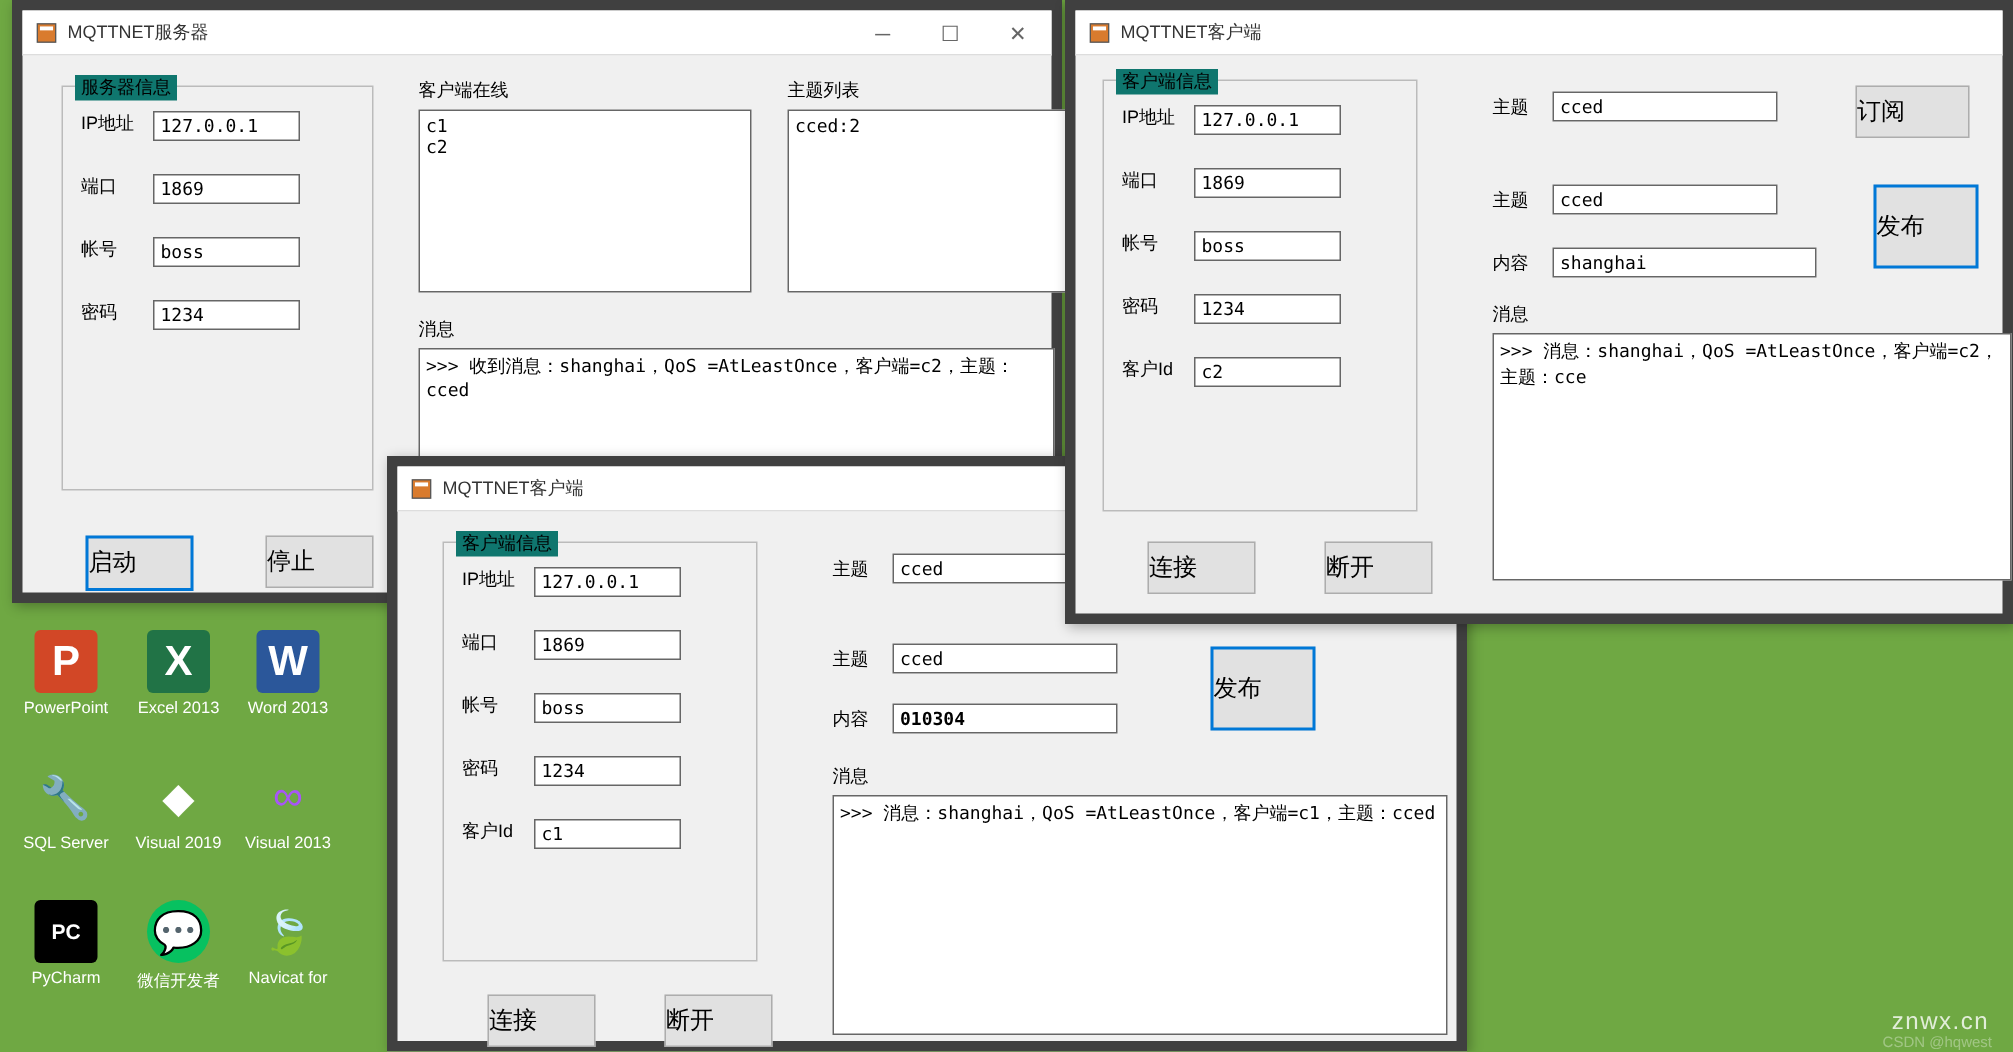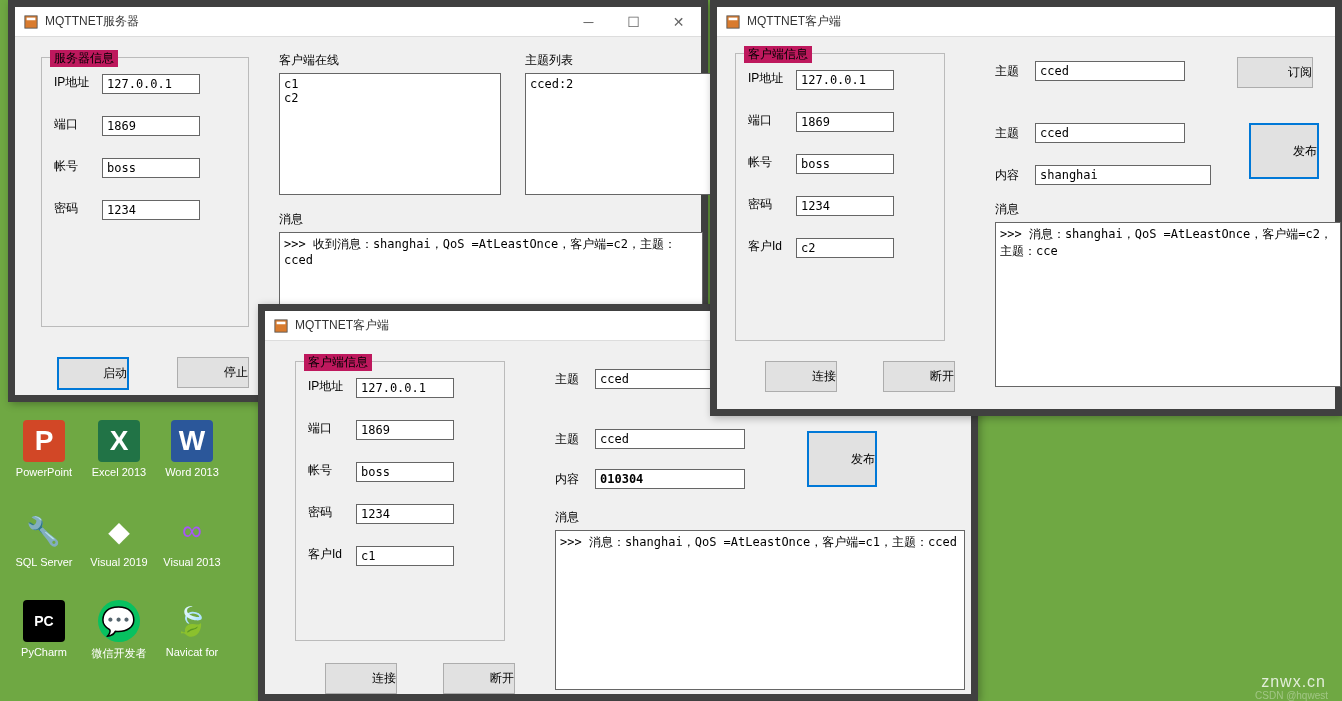--- a/index.html
+++ b/index.html
@@ -44,21 +44,21 @@
 }
 .window-body { padding: 12px; position: relative; }
 .groupbox {
   border: 1px solid #bbb;
   position: relative;
   padding: 16px 12px 12px 12px;
 }
 .groupbox-title {
   position: absolute;
   top: -8px; left: 8px;
-  background: #be185d;
+  background: #0f766e;
   padding: 0 4px;
   font-size: 12px;
 }
 .form-row {
   display: flex;
   align-items: flex-start;
   margin-bottom: 22px;
 }
 .form-row:last-child { margin-bottom: 0; }
 .form-label { width: 48px; font-size: 12px; }
@@ -78,24 +78,24 @@
   font-family: monospace, SimSun;
   font-size: 12px;
   resize: none;
   overflow: auto;
   white-space: pre-wrap;
 }
 .btn {
   background: #e1e1e1;
   border: 1px solid #adadad;
   padding: 6px 0;
-  font-size: 12px;
+  font-size: 16px;
   width: 72px;
   cursor: pointer;
-  text-align: right;
+  text-align: left;
 }
 .btn.primary { border: 2px solid #0078d7; }
 .btn.focus-ring { border: 2px solid #0078d7; }
 .section-label { font-size: 12px; margin-bottom: 4px; }
 .desktop-icon {
   position: absolute;
   width: 68px;
   text-align: center;
   color: #fff;
   font-size: 11px;

